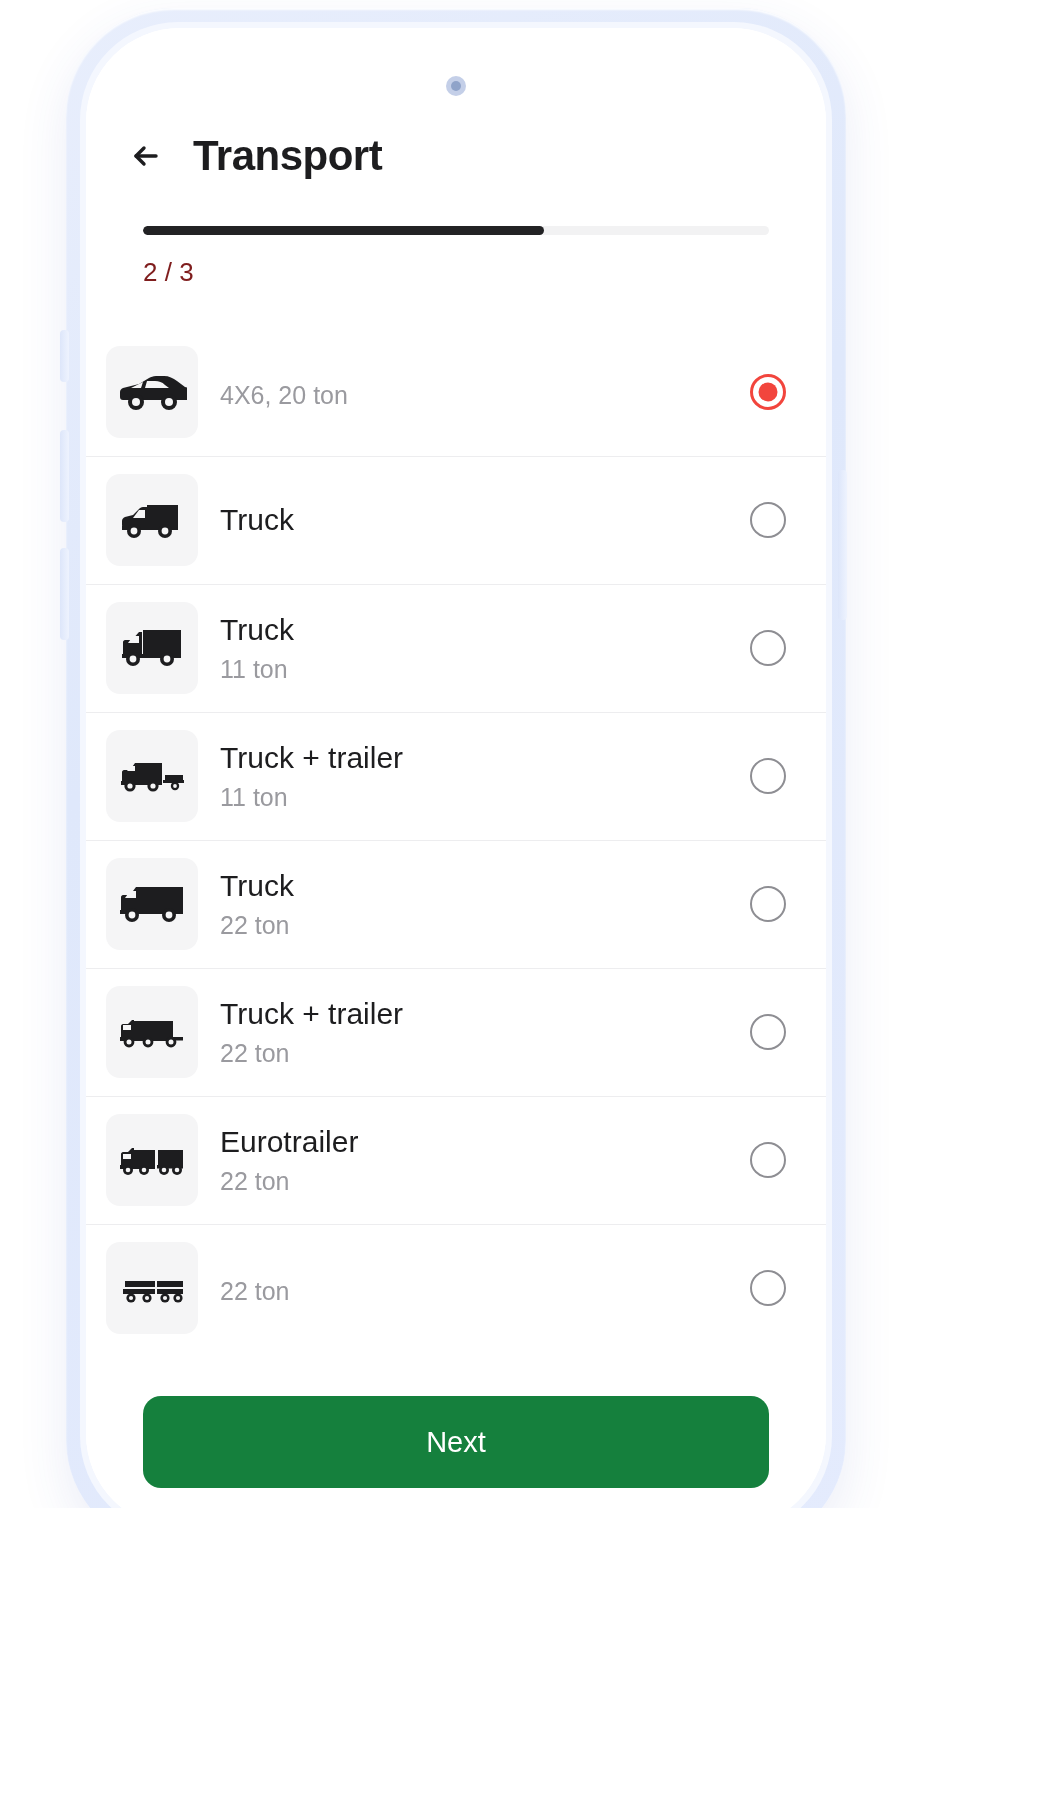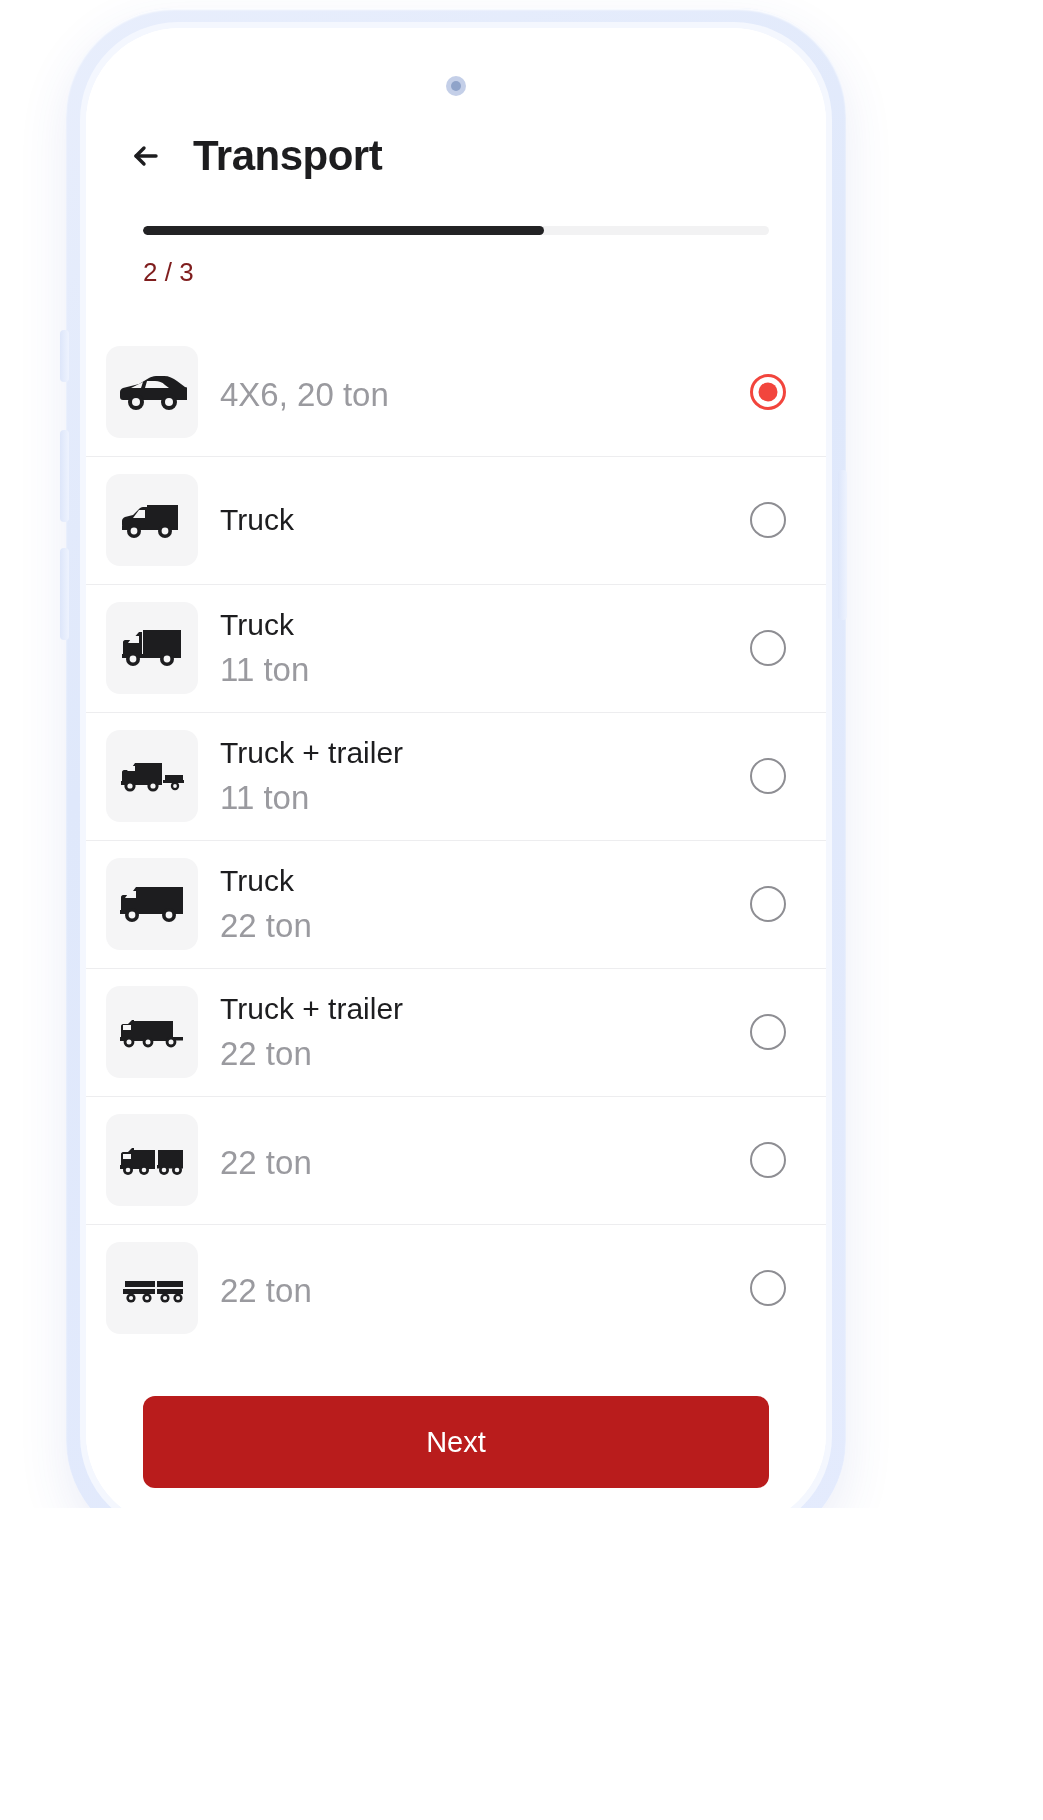--- a/index.html
+++ b/index.html
@@ -210,21 +210,21 @@
     min-width: 0;
   }
   .row-title {
     font-size: 30px;
     color: #1d1d1f;
     line-height: 1.22;
     white-space: nowrap;
   }
   .row-sub {
     margin-top: 6px;
-    font-size: 33px;
+    font-size: 25px;
     color: #9a9a9f;
     line-height: 1.2;
     white-space: nowrap;
   }
   .radio {
     flex: 0 0 36px;
     width: 36px; height: 36px;
     border-radius: 50%;
     border: 2px solid #8e8e93;
     background: #fff;
@@ -241,22 +241,22 @@
     width: 19px; height: 19px;
     border-radius: 50%;
     background: #f2453d;
   }
 
   
   .next-btn {
     position: absolute;
     left: 57px; bottom: 40px;
     width: 626px; height: 92px;
-    border-radius: 12px;
-    background: #b91c1c;
+    border-radius: 18px;
+    background: #15803d;
     color: #ffffff;
     font-size: 29px;
     display: flex;
     align-items: center;
     justify-content: center;
     cursor: pointer;
     z-index: 10;
   }
 </style>
 </head>
@@ -433,20 +433,21 @@
                 <circle cx="11" cy="33" r="2.3" fill="#f5f5f6"></circle>
       <circle cx="27" cy="33" r="5" fill="#1d1d1f"></circle>
                 <circle cx="27" cy="33" r="2.3" fill="#f5f5f6"></circle>
       <circle cx="47" cy="33" r="5" fill="#1d1d1f"></circle>
                 <circle cx="47" cy="33" r="2.3" fill="#f5f5f6"></circle>
       <circle cx="60" cy="33" r="5" fill="#1d1d1f"></circle>
                 <circle cx="60" cy="33" r="2.3" fill="#f5f5f6"></circle>
     </svg>
             </div>
             <div class="row-text">
+              <div class="row-title">Eurotrailer</div>
               <div class="row-sub">22 ton</div>
             </div>
             <div class="radio"></div>
           </div>
           <div class="row">
             <div class="thumb">
     <svg width="70" height="46" viewBox="0 0 70 46">
       <rect x="8" y="16" width="30" height="6" fill="#1d1d1f"></rect>
       <rect x="40" y="16" width="26" height="6" fill="#1d1d1f"></rect>
       <rect x="6" y="24" width="32" height="5" fill="#1d1d1f"></rect>

